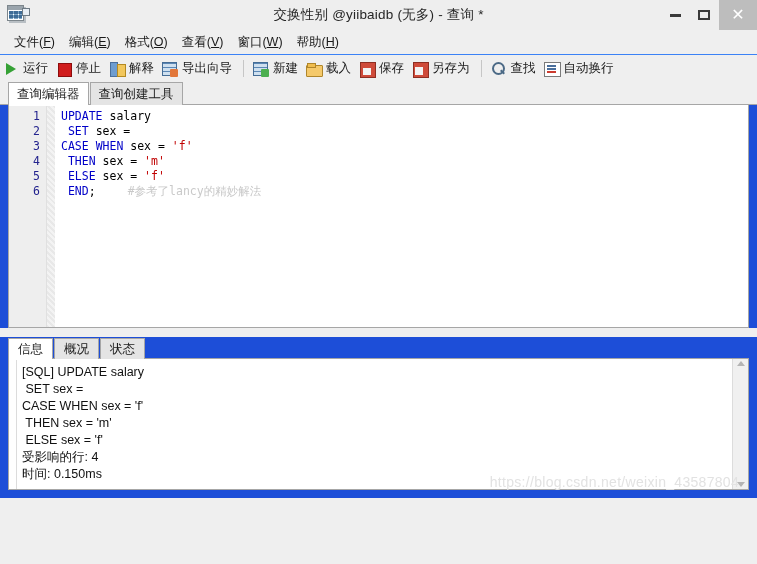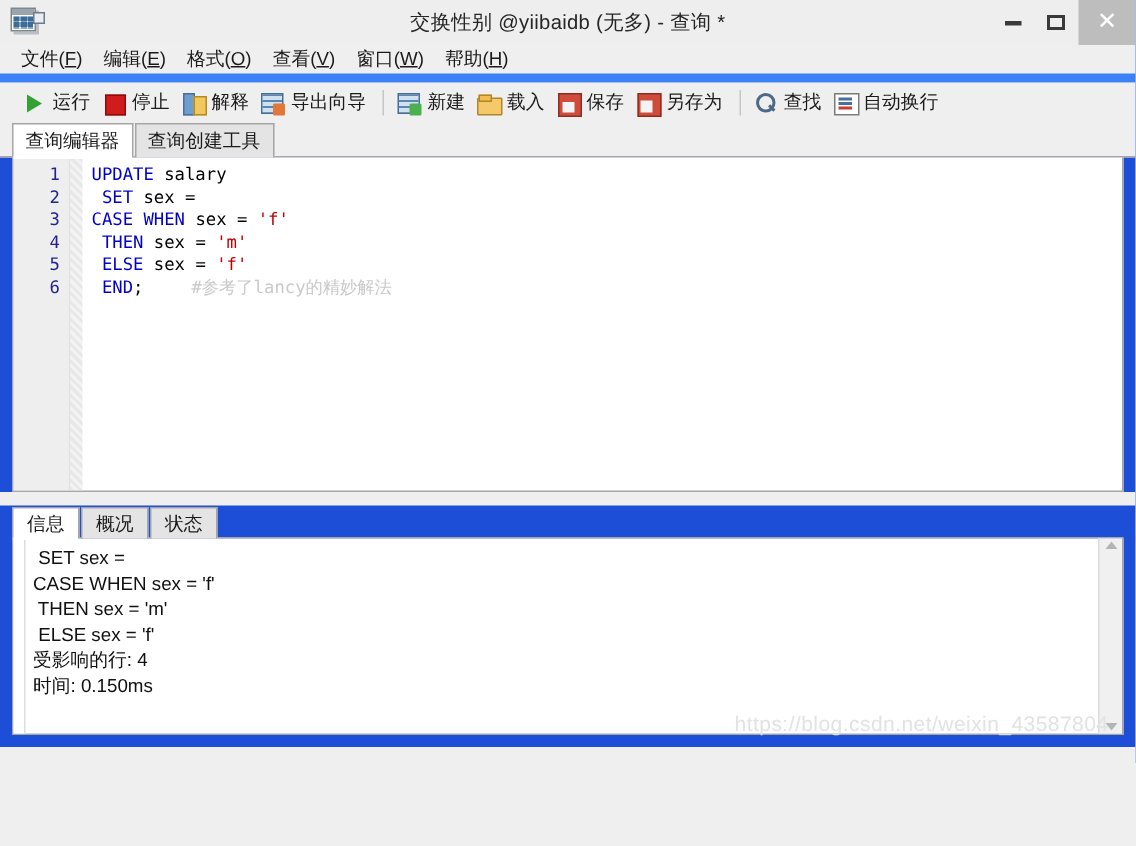--- a/index.html
+++ b/index.html
@@ -93,38 +93,38 @@
   .glyph-max { display:block; width: 12px; height: 10px; border: 2px solid #3a3a3a; }
   .glyph-close { font-size: 16px; line-height: 1; font-weight: 300; color: #ffffff; }
 
   
   .menubar {
     height: 25px;
     background: #efefef;
     display: flex;
     align-items: center;
     padding-left: 7px;
-    border-bottom: 6px solid #3b82f6;
+    border-bottom: 1px solid #3b82f6;
     flex: none;
   }
   .menu-item {
     font-size: 12.5px;
     color: #1a1a1a;
     padding: 3px 7px 3px 7px;
     white-space: nowrap;
   }
   .menu-item u { text-decoration: underline; }
 
   
   .toolbar {
     height: 27px;
     background: #efefef;
     display: flex;
     align-items: center;
-    padding-left: 12px;
+    padding-left: 0;
     flex: none;
   }
   .tb-item {
     display: flex;
     align-items: center;
     gap: 4px;
     padding: 2px 5px 2px 3px;
     font-size: 12.5px;
     color: #1a1a1a;
     white-space: nowrap;
@@ -534,21 +534,21 @@
       </div>
       <div class="btab">
         <span>概况</span>
       </div>
       <div class="btab">
         <span>状态</span>
       </div>
     </div>
     <div class="log-outer">
       <div class="log-leftbar"></div>
-      <div class="log" id="log-area"><div> SET sex =</div><div>CASE WHEN sex = 'f'</div><div> THEN sex = 'm'</div><div> ELSE sex = 'f'</div><div>受影响的行: 4</div><div>时间: 0.150ms</div></div>
+      <div class="log" id="log-area"><div>[SQL] UPDATE salary</div><div> SET sex =</div><div>CASE WHEN sex = 'f'</div><div> THEN sex = 'm'</div><div> ELSE sex = 'f'</div><div>受影响的行: 4</div><div>时间: 0.150ms</div></div>
       <div class="vscroll">
         <span class="vs-arrow vs-up"></span>
         <span class="vs-arrow vs-down"></span>
       </div>
     </div>
   </div>
 
   <div class="watermark">https://blog.csdn.net/weixin_43587804</div>
 
 </div>

